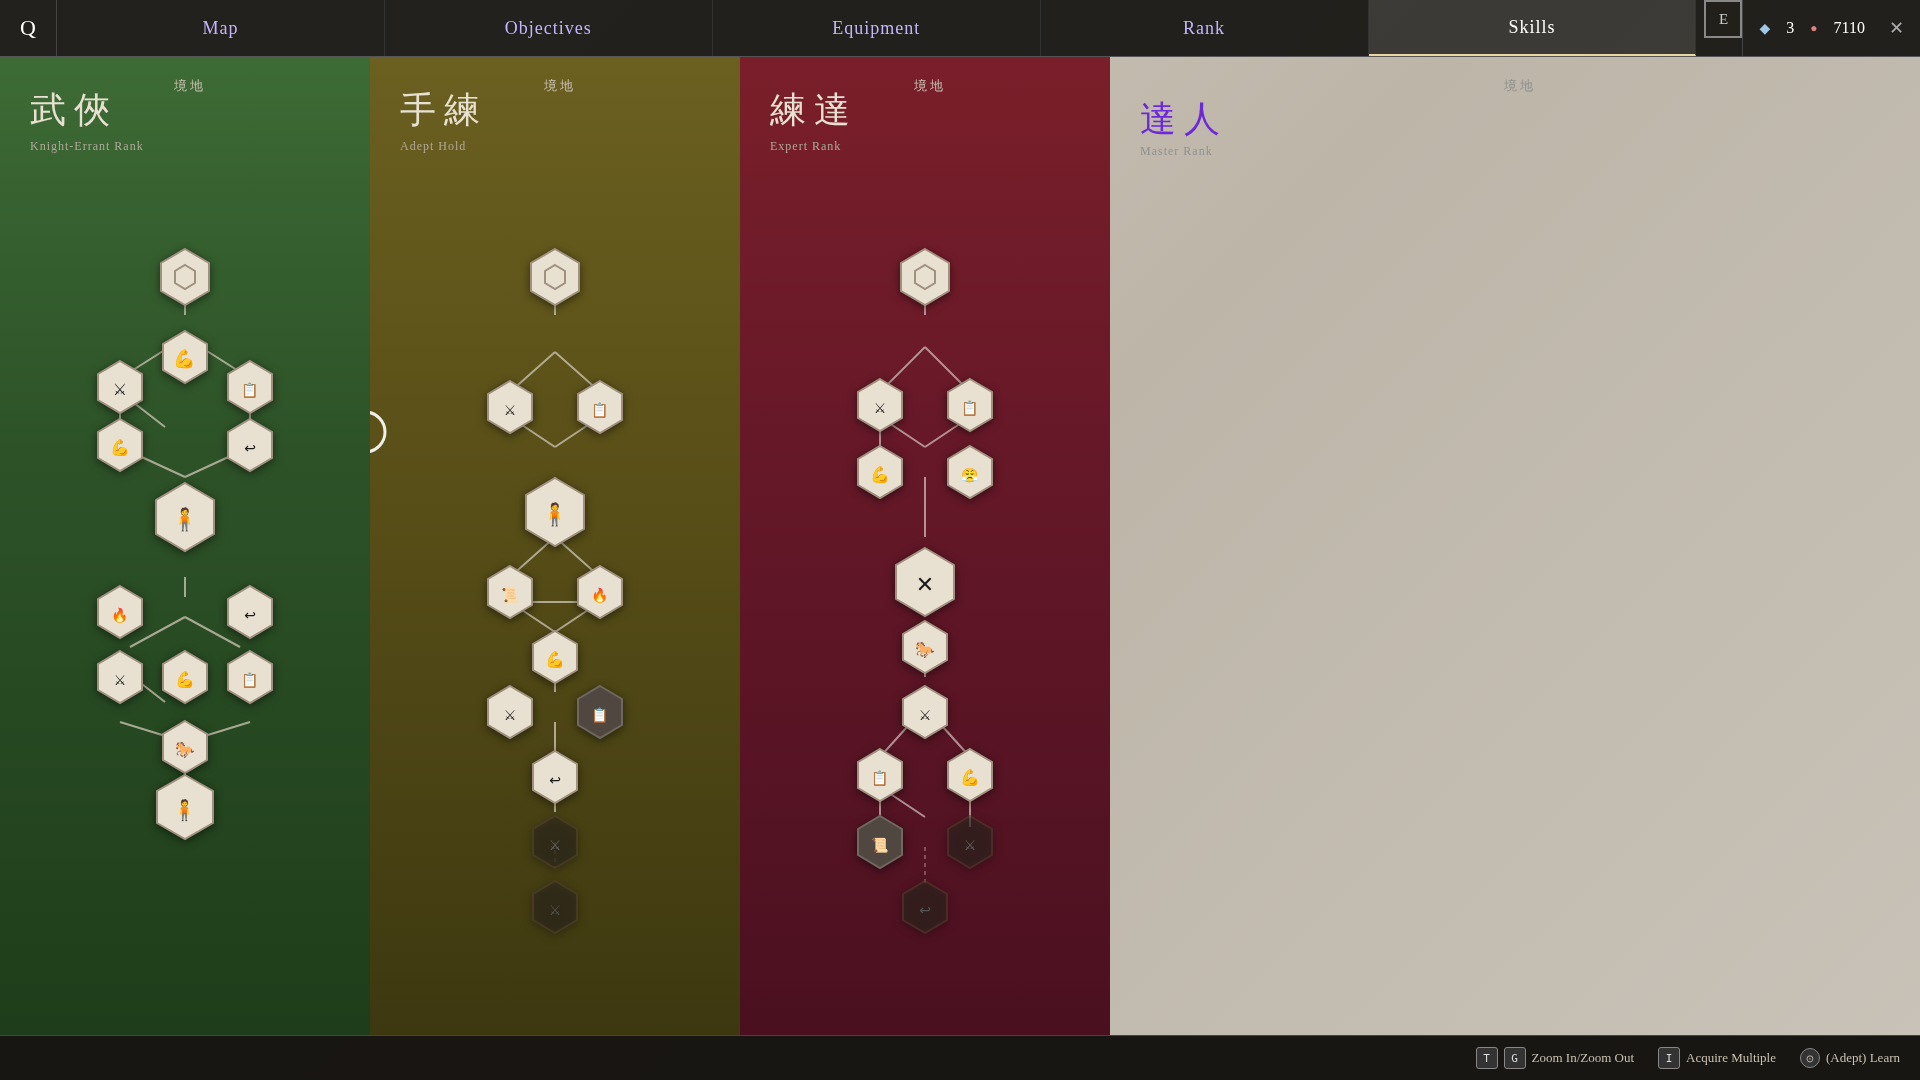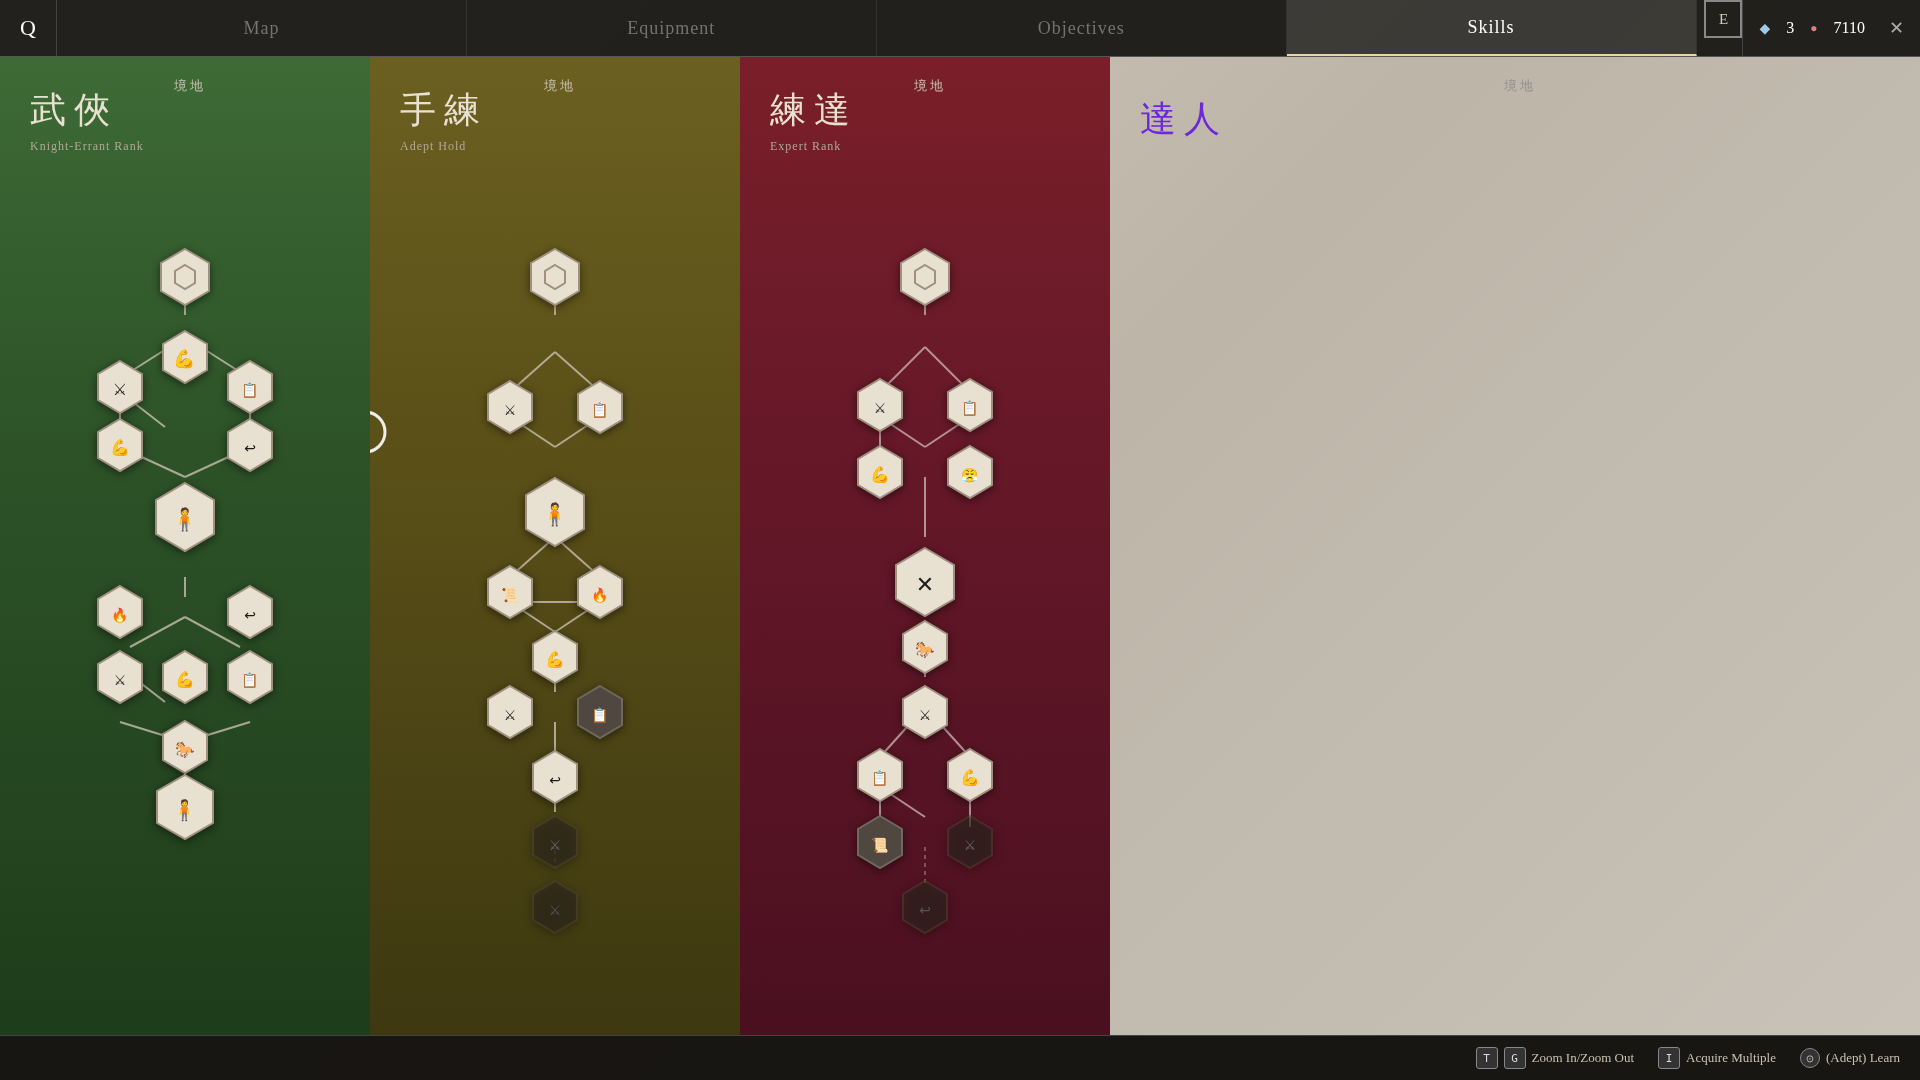--- a/index.html
+++ b/index.html
@@ -46,21 +46,21 @@
       display: flex;
       flex: 1;
       align-items: stretch;
     }
 
     .nav-tab {
       flex: 1;
       display: flex;
       align-items: center;
       justify-content: center;
-      color: #737373;
+      color: #c4b5fd;
       font-size: 18px;
       letter-spacing: 1px;
       cursor: pointer;
       border-right: 1px solid #333;
       transition: background 0.2s;
       font-family: Georgia, serif;
     }
     .nav-tab.active {
       color: #fff;
       background: rgba(255,255,255,0.12);
@@ -267,24 +267,27 @@
 
 <nav class="nav-bar">
   <div class="nav-logo">
     <span>Q</span>
   </div>
   <div class="nav-tabs">
     <div class="nav-tab">
         <span>Map</span>
       </div>
     <div class="nav-tab">
+        <span>Objectives</span>
+      </div>
+    <div class="nav-tab">
         <span>Equipment</span>
       </div>
     <div class="nav-tab">
-        <span>Objectives</span>
+        <span>Rank</span>
       </div>
     <div class="nav-tab active">
         <span>Skills</span>
       </div>
   </div>
   <div class="nav-e-btn">
       <span>E</span>
     </div>
   <div class="nav-right">
     <span class="nav-diamond">◆</span>
@@ -583,20 +586,21 @@
           <text x="0" y="8" text-anchor="middle" font-size="14" fill="#555">↩</text>
         </g>
       </svg>
     </div>
   </div>
 
   <div class="skill-panel panel-gray">
     <div class="panel-header-gray">
       <div class="panel-rank-cn" style="color:#909090"><span>境地</span></div>
       <div class="panel-title-cn-gray"><span>達人</span></div>
+      <div class="panel-title-en-gray"><span>Master Rank</span></div>
     </div>
   </div>
 
 </div>
 
 <div class="bottom-bar">
   <div class="bottom-hint">
     <span class="hint-key">T</span>
     <span class="hint-key">G</span>
     <span>Zoom In/Zoom Out</span>

